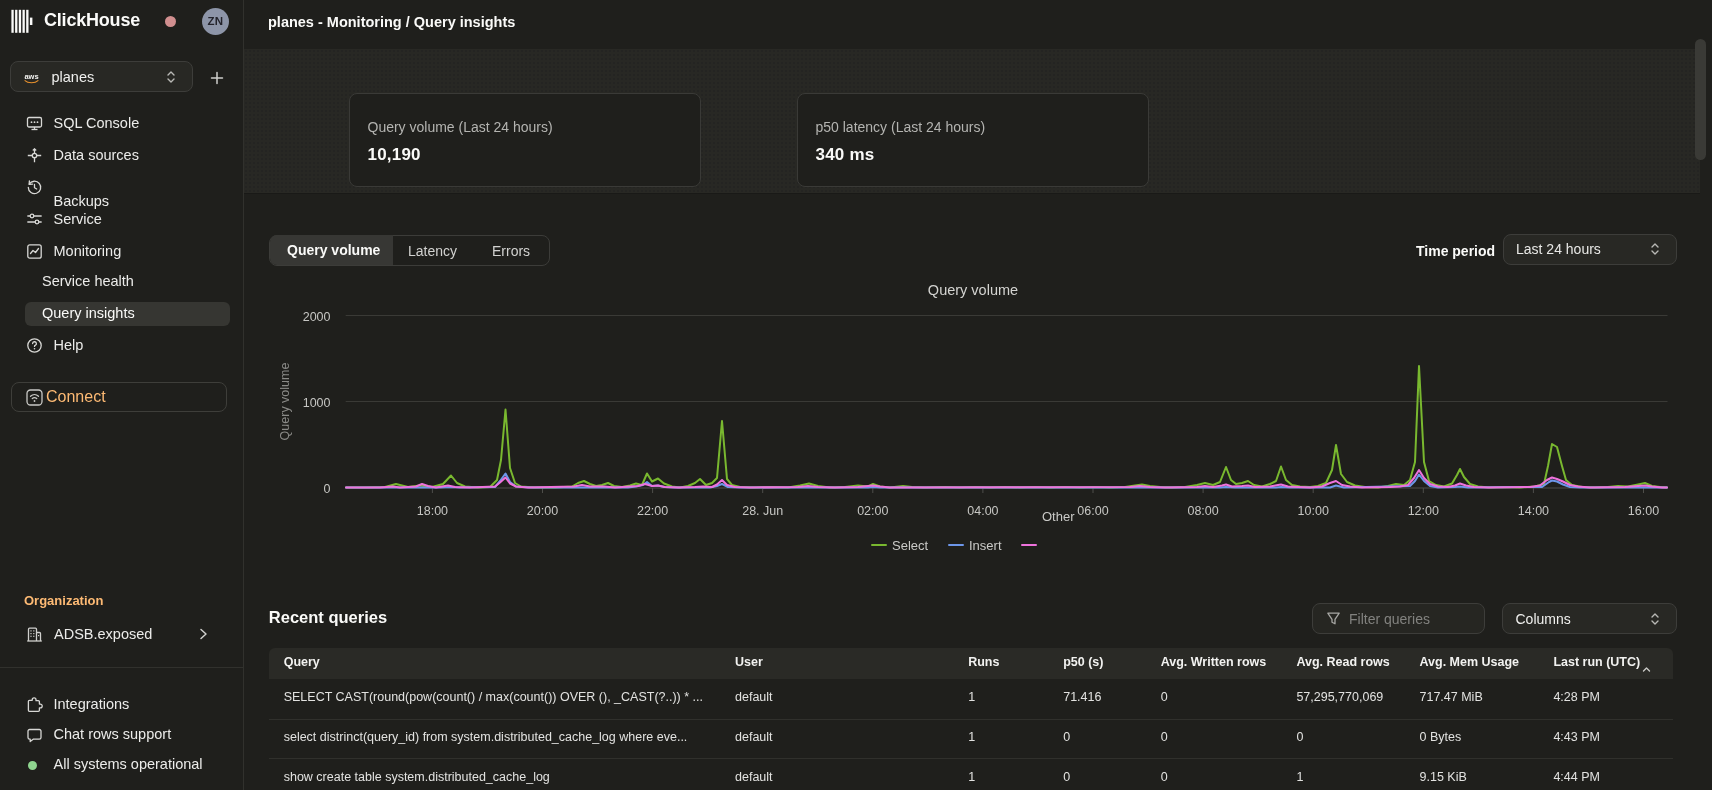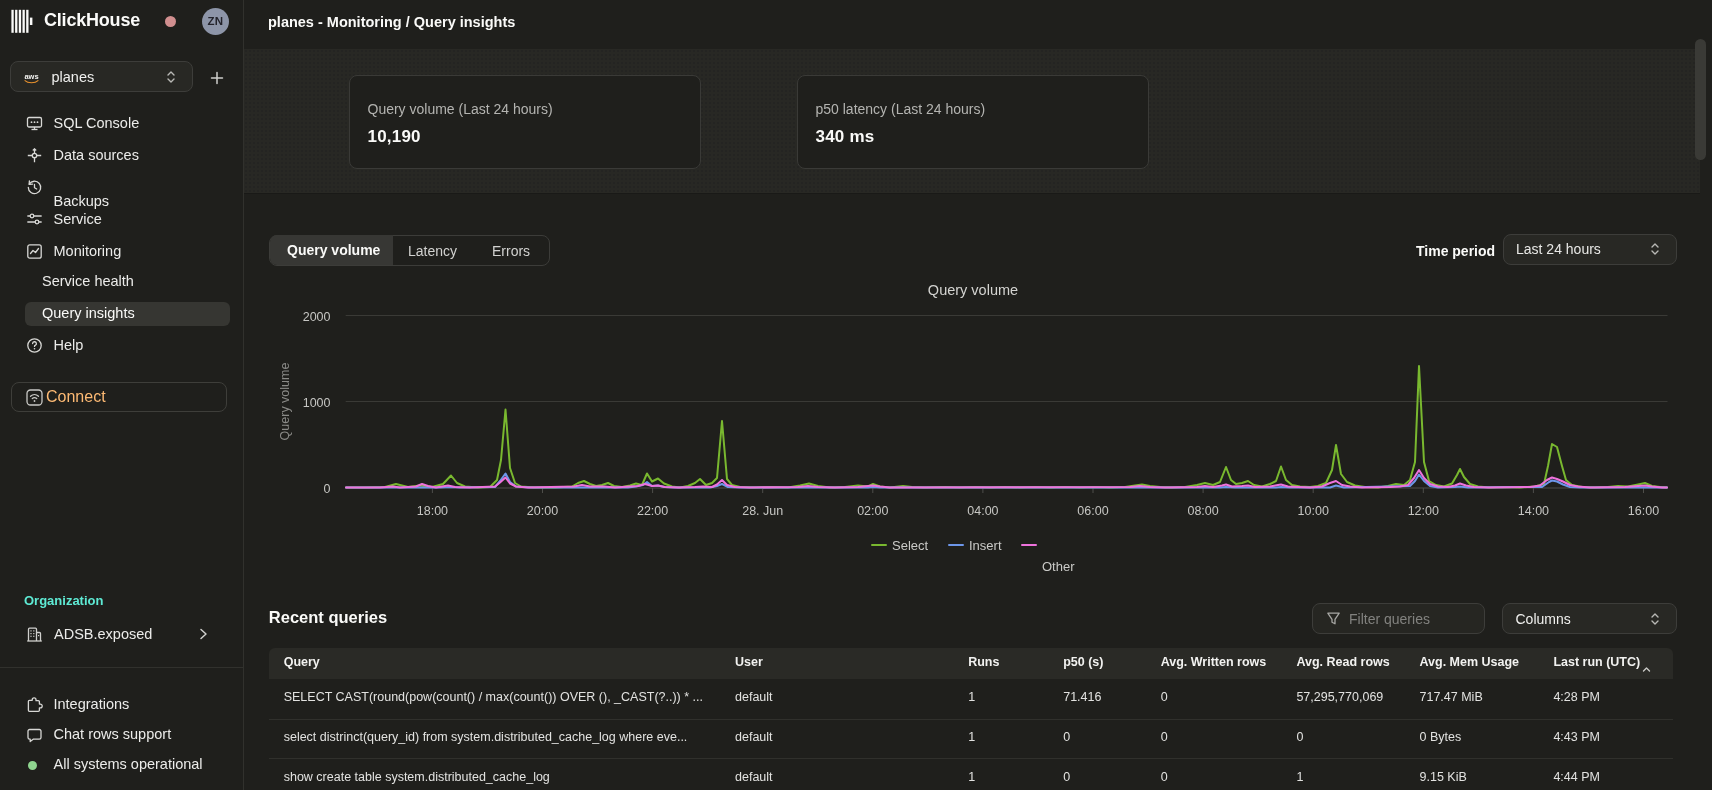--- a/index.html
+++ b/index.html
@@ -2,21 +2,21 @@
 <html><head><meta charset="utf-8">
 <style>
 * { margin:0; padding:0; box-sizing:border-box; }
 html,body { width:1712px; height:790px; overflow:hidden; }
 body { background:#1f1f1c; font-family:"Liberation Sans", sans-serif; position:relative; color:#ececea; }
 .abs { position:absolute; }
 .sidebar { position:absolute; left:0; top:0; width:244px; height:790px; background:#1f1f1c; border-right:1px solid #31312d; }
 .navtxt { position:absolute; font-size:14.5px; color:#ececea; white-space:nowrap; }
 .ic { position:absolute; }
 .band { position:absolute; left:244px; top:48.5px; width:1456px; height:145px; background-color:#282824; background-image:radial-gradient(#242422 1px, transparent 1.15px); background-size:4px 4px; border-bottom:1px solid #191917; }
-.card { position:absolute; top:26px; height:94px; width:351.5px; background:#1f1f1c; border:1px solid #3a3a37; border-radius:8px; }
+.card { position:absolute; top:44px; height:94px; width:351.5px; background:#1f1f1c; border:1px solid #3a3a37; border-radius:8px; }
 .card .lab { position:absolute; left:17.5px; top:25px; font-size:14px; color:#b4b4b1; }
 .card .val { position:absolute; left:17.5px; top:51px; font-size:17px; font-weight:bold; color:#fafaf8; letter-spacing:0.2px; }
 .chart { position:absolute; left:244px; top:270px; }
 .axlab { font-size:12.5px; fill:#c6c6c3; }
 .axtitle { font-size:12.5px; fill:#8a8a87; }
 .sel { position:absolute; height:31px; background:#282824; border:1px solid #3d3d3a; border-radius:8px; }
 .th { position:absolute; font-size:12.5px; font-weight:bold; color:#f2f2f0; white-space:nowrap; }
 .td { position:absolute; font-size:12.5px; color:#e2e2e0; white-space:nowrap; }
 </style></head>
 <body>
@@ -93,21 +93,21 @@
       </svg></div>
     <div class="navtxt" style="left:53.5px;top:336.5px">Help</div>
   <div class="abs" style="left:10.5px;top:382px;width:216px;height:30px;border:1px solid #3e3e3a;border-radius:8px"></div>
   <div class="ic" style="left:24.5px;top:387.5px"><svg width="19" height="19" viewBox="0 0 19 19" fill="none" stroke="#c9c9c6" stroke-width="1.3">
         <rect x="2" y="2" width="15" height="15" rx="3.5"></rect>
         <path d="M5.5 8.2 a6 6 0 0 1 8 0" stroke-linecap="round"></path>
         <path d="M7.3 10.6 a3.4 3.4 0 0 1 4.4 0" stroke-linecap="round"></path>
         <circle cx="9.5" cy="13" r="0.9" fill="#c9c9c6" stroke="none"></circle>
       </svg></div>
   <div class="abs" style="left:46px;top:387.5px;font-size:16px;color:#fdba74">Connect</div>
-  <div class="abs" style="left:24px;top:593px;font-size:13px;font-weight:bold;color:#5eead4">Organization</div>
+  <div class="abs" style="left:24px;top:593px;font-size:13px;font-weight:bold;color:#fdba74">Organization</div>
   <div class="ic" style="left:25.5px;top:625.5px"><svg width="17" height="17" viewBox="0 0 17 17" fill="none" stroke="#d0d0cd" stroke-width="1.3">
         <path d="M2.5 15 V3.2 a1 1 0 0 1 1 -1 h6 a1 1 0 0 1 1 1 V15"></path>
         <path d="M10.5 6.5 h3 a1 1 0 0 1 1 1 V15"></path>
         <line x1="1.2" y1="15" x2="15.8" y2="15"></line>
         <g stroke="none" fill="#d0d0cd">
           <rect x="4.4" y="4.3" width="1.2" height="1.2"></rect>
           <rect x="7.2" y="4.3" width="1.2" height="1.2"></rect>
           <rect x="4.4" y="7" width="1.2" height="1.2"></rect>
           <rect x="7.2" y="7" width="1.2" height="1.2"></rect>
           <rect x="4.4" y="9.7" width="1.2" height="1.2"></rect>
@@ -196,21 +196,21 @@
 <polyline points="102,217.5 196,217.5 207,217 216,217.5 251,217 256,211 261.5,203.5 266,212 272,216.5 286,217.5 384,217.5 392,216.5 399,215 403,212 408,216 414,215.5 420,217 431,217.5 466,217.5 473,216 478,214 484,217 496,217.5 624,217.5 629,217 636,217.5 976,217.5 982,217 991,217.5 1032,217.5 1037,217 1046,217.5 1086,217.5 1092,215.5 1100,217.5 1166,216 1171,211 1175,204.5 1180,211 1186,216 1194,217.5 1211,217 1216,216.5 1224,217.5 1298,217 1305,212 1308,210.5 1313,211.5 1319,214.5 1326,217 1336,217.5 1423,217.5" fill="none" stroke="#6d96e9" stroke-width="2" stroke-linejoin="round" stroke-linecap="round"></polyline>
 <polyline points="102,217.5 136,217.5 149,216.5 156,217.5 172,216.5 178,214 184,216 192,217.5 204,215.5 211,217 226,217.5 251,216.5 256,212.5 261.5,207.5 266,213.5 272,216.5 284,217.5 330,216.5 338,215 346,216.5 361,216.5 371,217.5 386,216.5 394,216 401,214 408,216 414,215.5 421,217 434,217.5 451,217 459,216.5 468,217 473,214.5 478,210 483,215 491,217 506,217.5 554,217 564,216 574,217 591,217.5 614,217 624,216 629,215.5 636,216.5 646,217.5 886,217 896,216 906,217 921,217.5 953,217 961,216 969,217 978,215.5 982,214.5 988,216.5 998,216 1004,215.5 1011,217 1026,216.5 1034,215 1037,214.5 1044,216.5 1054,217 1066,217.5 1078,216.5 1086,213 1092,211 1098,215 1106,216.5 1118,217.5 1146,217 1156,216.5 1164,215 1170,208 1175,200 1180,208 1186,214 1194,216.5 1204,217 1211,215.5 1216,213.5 1222,215.5 1230,217 1244,217.5 1286,217 1296,215.5 1303,210 1308,207.5 1313,209 1319,211.5 1326,215 1334,216.5 1346,217.5 1381,217 1394,216 1401,215.5 1408,216.5 1418,217.5 1423,217.5" fill="none" stroke="#ee72dc" stroke-width="2" stroke-linejoin="round" stroke-linecap="round"></polyline>
 </g>
 </svg>
 
 <div class="abs" style="left:871px;top:543.5px;width:16px;height:2.5px;border-radius:2px;background:#79b82f"></div>
 <div class="abs" style="left:892px;top:537.5px;font-size:13px;color:#cacac7">Select</div>
 <div class="abs" style="left:948px;top:543.5px;width:16px;height:2.5px;border-radius:2px;background:#6d96e9"></div>
 <div class="abs" style="left:969px;top:537.5px;font-size:13px;color:#cacac7">Insert</div>
 <div class="abs" style="left:1021px;top:543.5px;width:16px;height:2.5px;border-radius:2px;background:#ee72dc"></div>
-<div class="abs" style="left:1042px;top:559px;font-size:13px;color:#cacac7">Other</div>
+<div class="abs" style="left:1042px;top:509px;font-size:13px;color:#cacac7">Other</div>
 
 <div class="abs" style="left:268.8px;top:608px;font-size:16.5px;font-weight:bold;color:#fafaf8">Recent queries</div>
 <div class="sel" style="left:1311.7px;top:603px;width:173px;background:#24241f00;background:#262622"></div>
 <div class="abs" style="left:1326px;top:611px"><svg width="15" height="15" viewBox="0 0 15 15" fill="none" stroke="#a7a7a4" stroke-width="1.3" stroke-linejoin="round">
       <path d="M1.8 2.2 h11.4 L9 8.3 v4.5 l-3 -1.6 V8.3 z"></path>
     </svg></div>
 <div class="abs" style="left:1349px;top:611px;font-size:14px;color:#82827f">Filter queries</div>
 <div class="sel" style="left:1502px;top:603px;width:175px"></div>
 <div class="abs" style="left:1515.5px;top:610.5px;font-size:14px;color:#f0f0ee">Columns</div>
 <div class="abs" style="left:1650px;top:610.5px"><svg width="10" height="16" viewBox="0 0 10 16">

